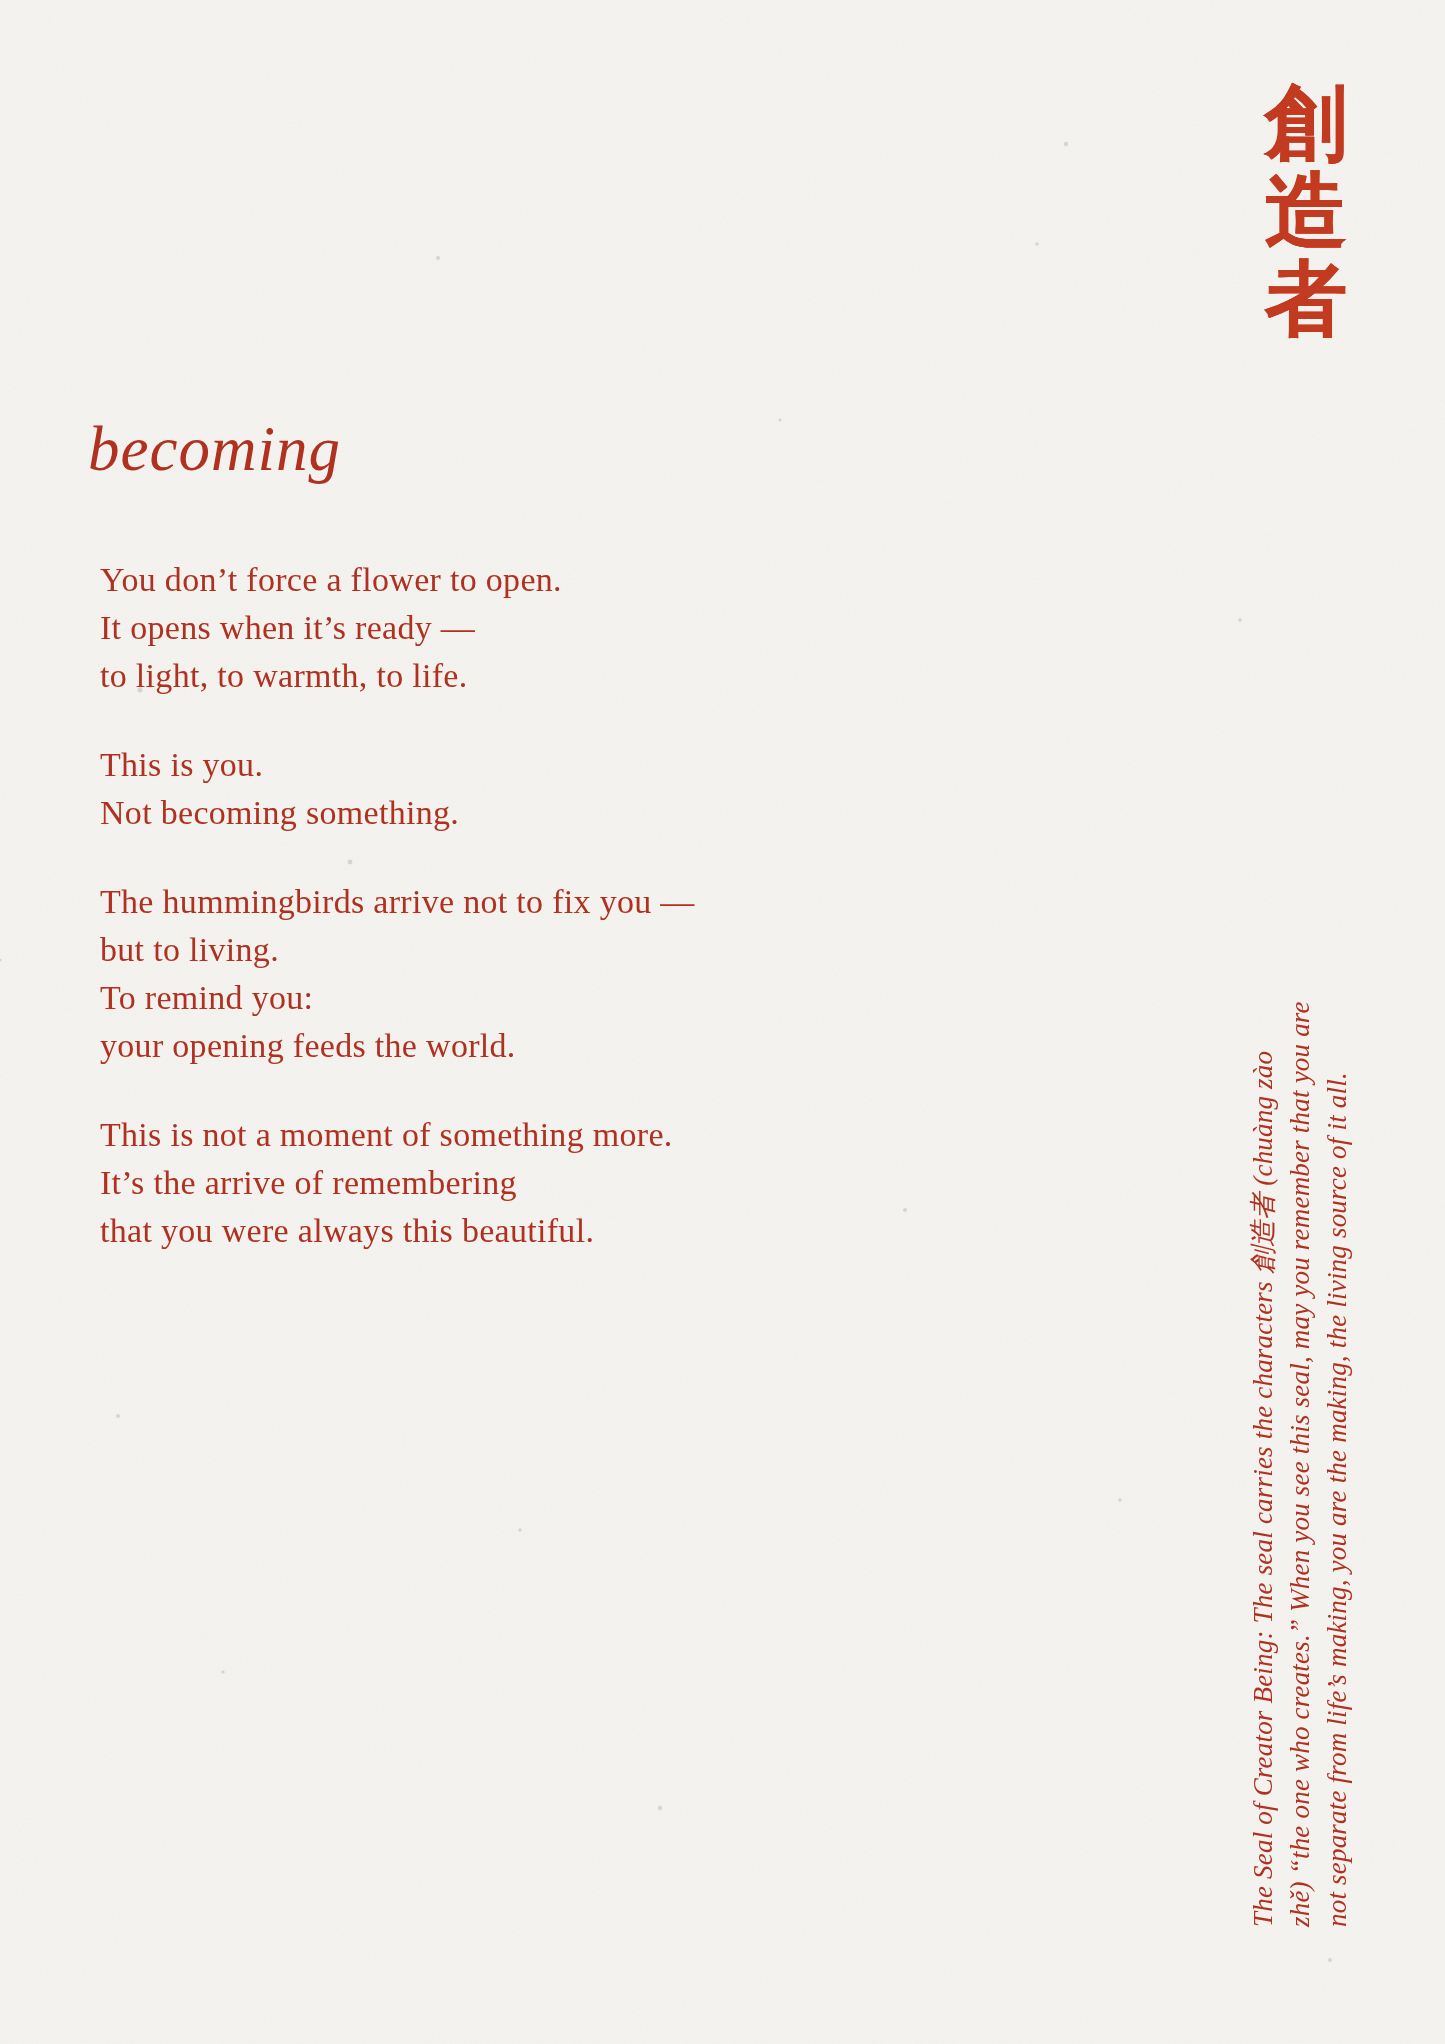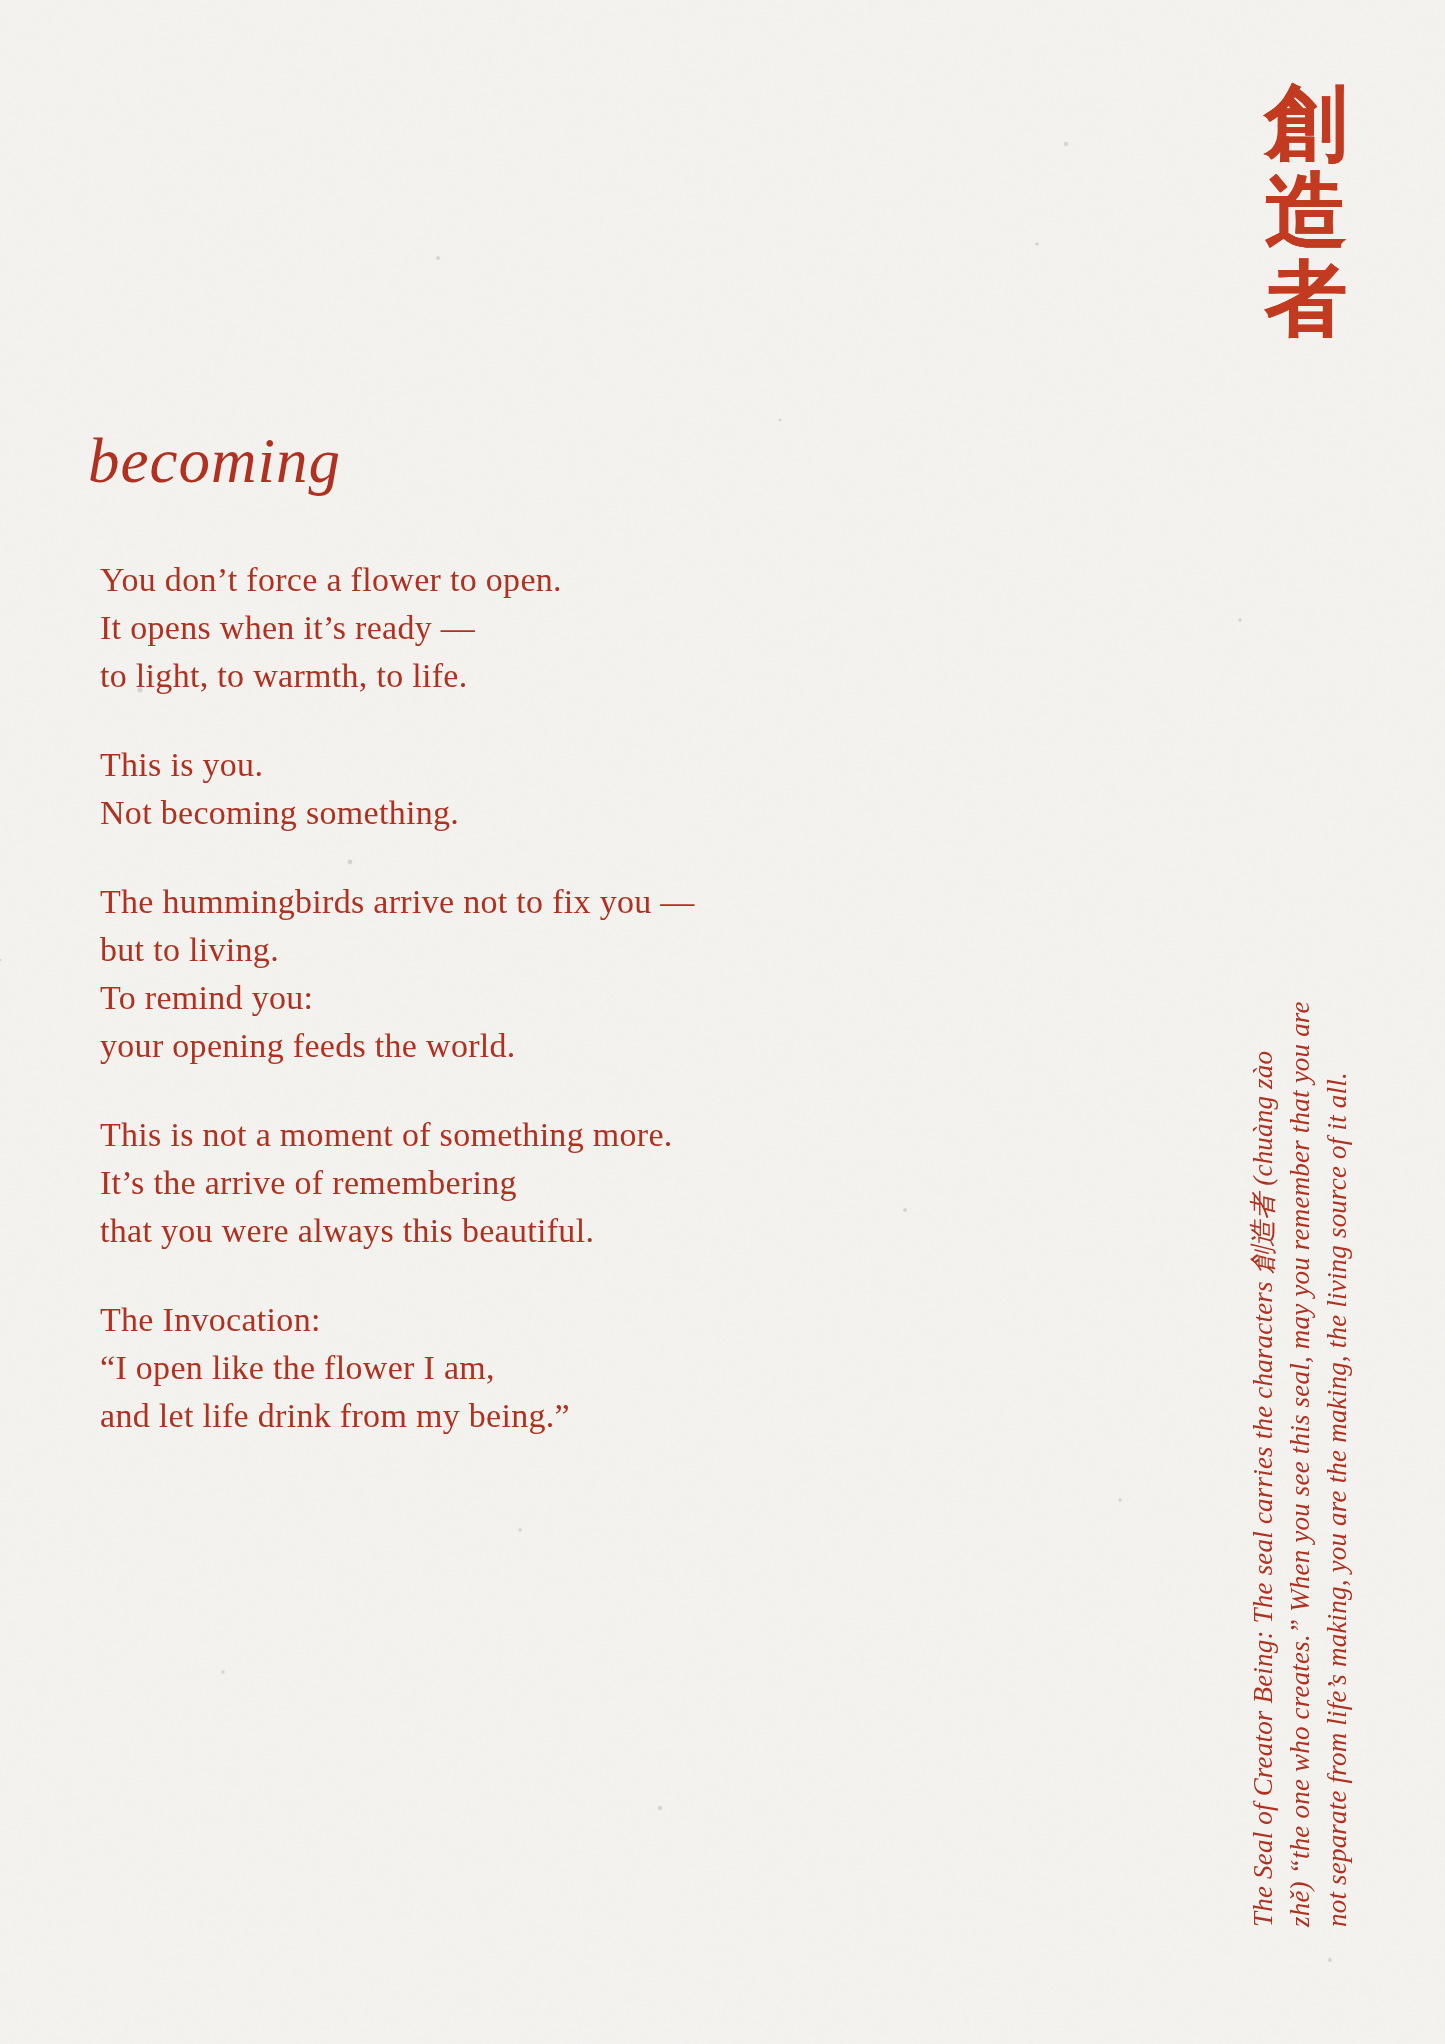--- a/index.html
+++ b/index.html
@@ -41,21 +41,21 @@
     line-height: 88px;
     font-family: "Liberation Serif", serif;
   }
   .seal .seal-char {
     display: block;
     text-shadow: 0.5px 0 0 #c23a1f, -0.5px 0 0 #c23a1f;
   }
   .poem-title {
     position: absolute;
     left: 88px;
-    top: 426px;
+    top: 414px;
     font-style: italic;
     font-size: 63px;
     line-height: 70px;
     color: #b0311f;
     letter-spacing: 1px;
   }
   .poem {
     position: absolute;
     left: 88px;
     top: 556px;
@@ -150,25 +150,20 @@
       <div class="line">The hummingbirds arrive not to fix you —</div>
       <div class="line">but to living.</div>
       <div class="line">To remind you:</div>
       <div class="line">your opening feeds the world.</div>
     </div>
     <div class="stanza">
       <div class="line">This is not a moment of something more.</div>
       <div class="line">It’s the arrive of remembering</div>
       <div class="line">that you were always this beautiful.</div>
     </div>
-    <div class="stanza">
-      <div class="line">The Invocation:</div>
-      <div class="line">“I open like the flower I am,</div>
-      <div class="line">and let life drink from my being.”</div>
-    </div>
   </div>
 
   <div class="side-note">
     <div class="side-note-inner">
       <span class="side-note-line">The Seal of Creator Being: The seal carries the characters 創造者 (chuàng zào</span>
       <span class="side-note-line">zhě) “the one who creates.” When you see this seal, may you remember that you are</span>
       <span class="side-note-line">not separate from life’s making, you are the making, the living source of it all.</span>
     </div>
   </div>
 

